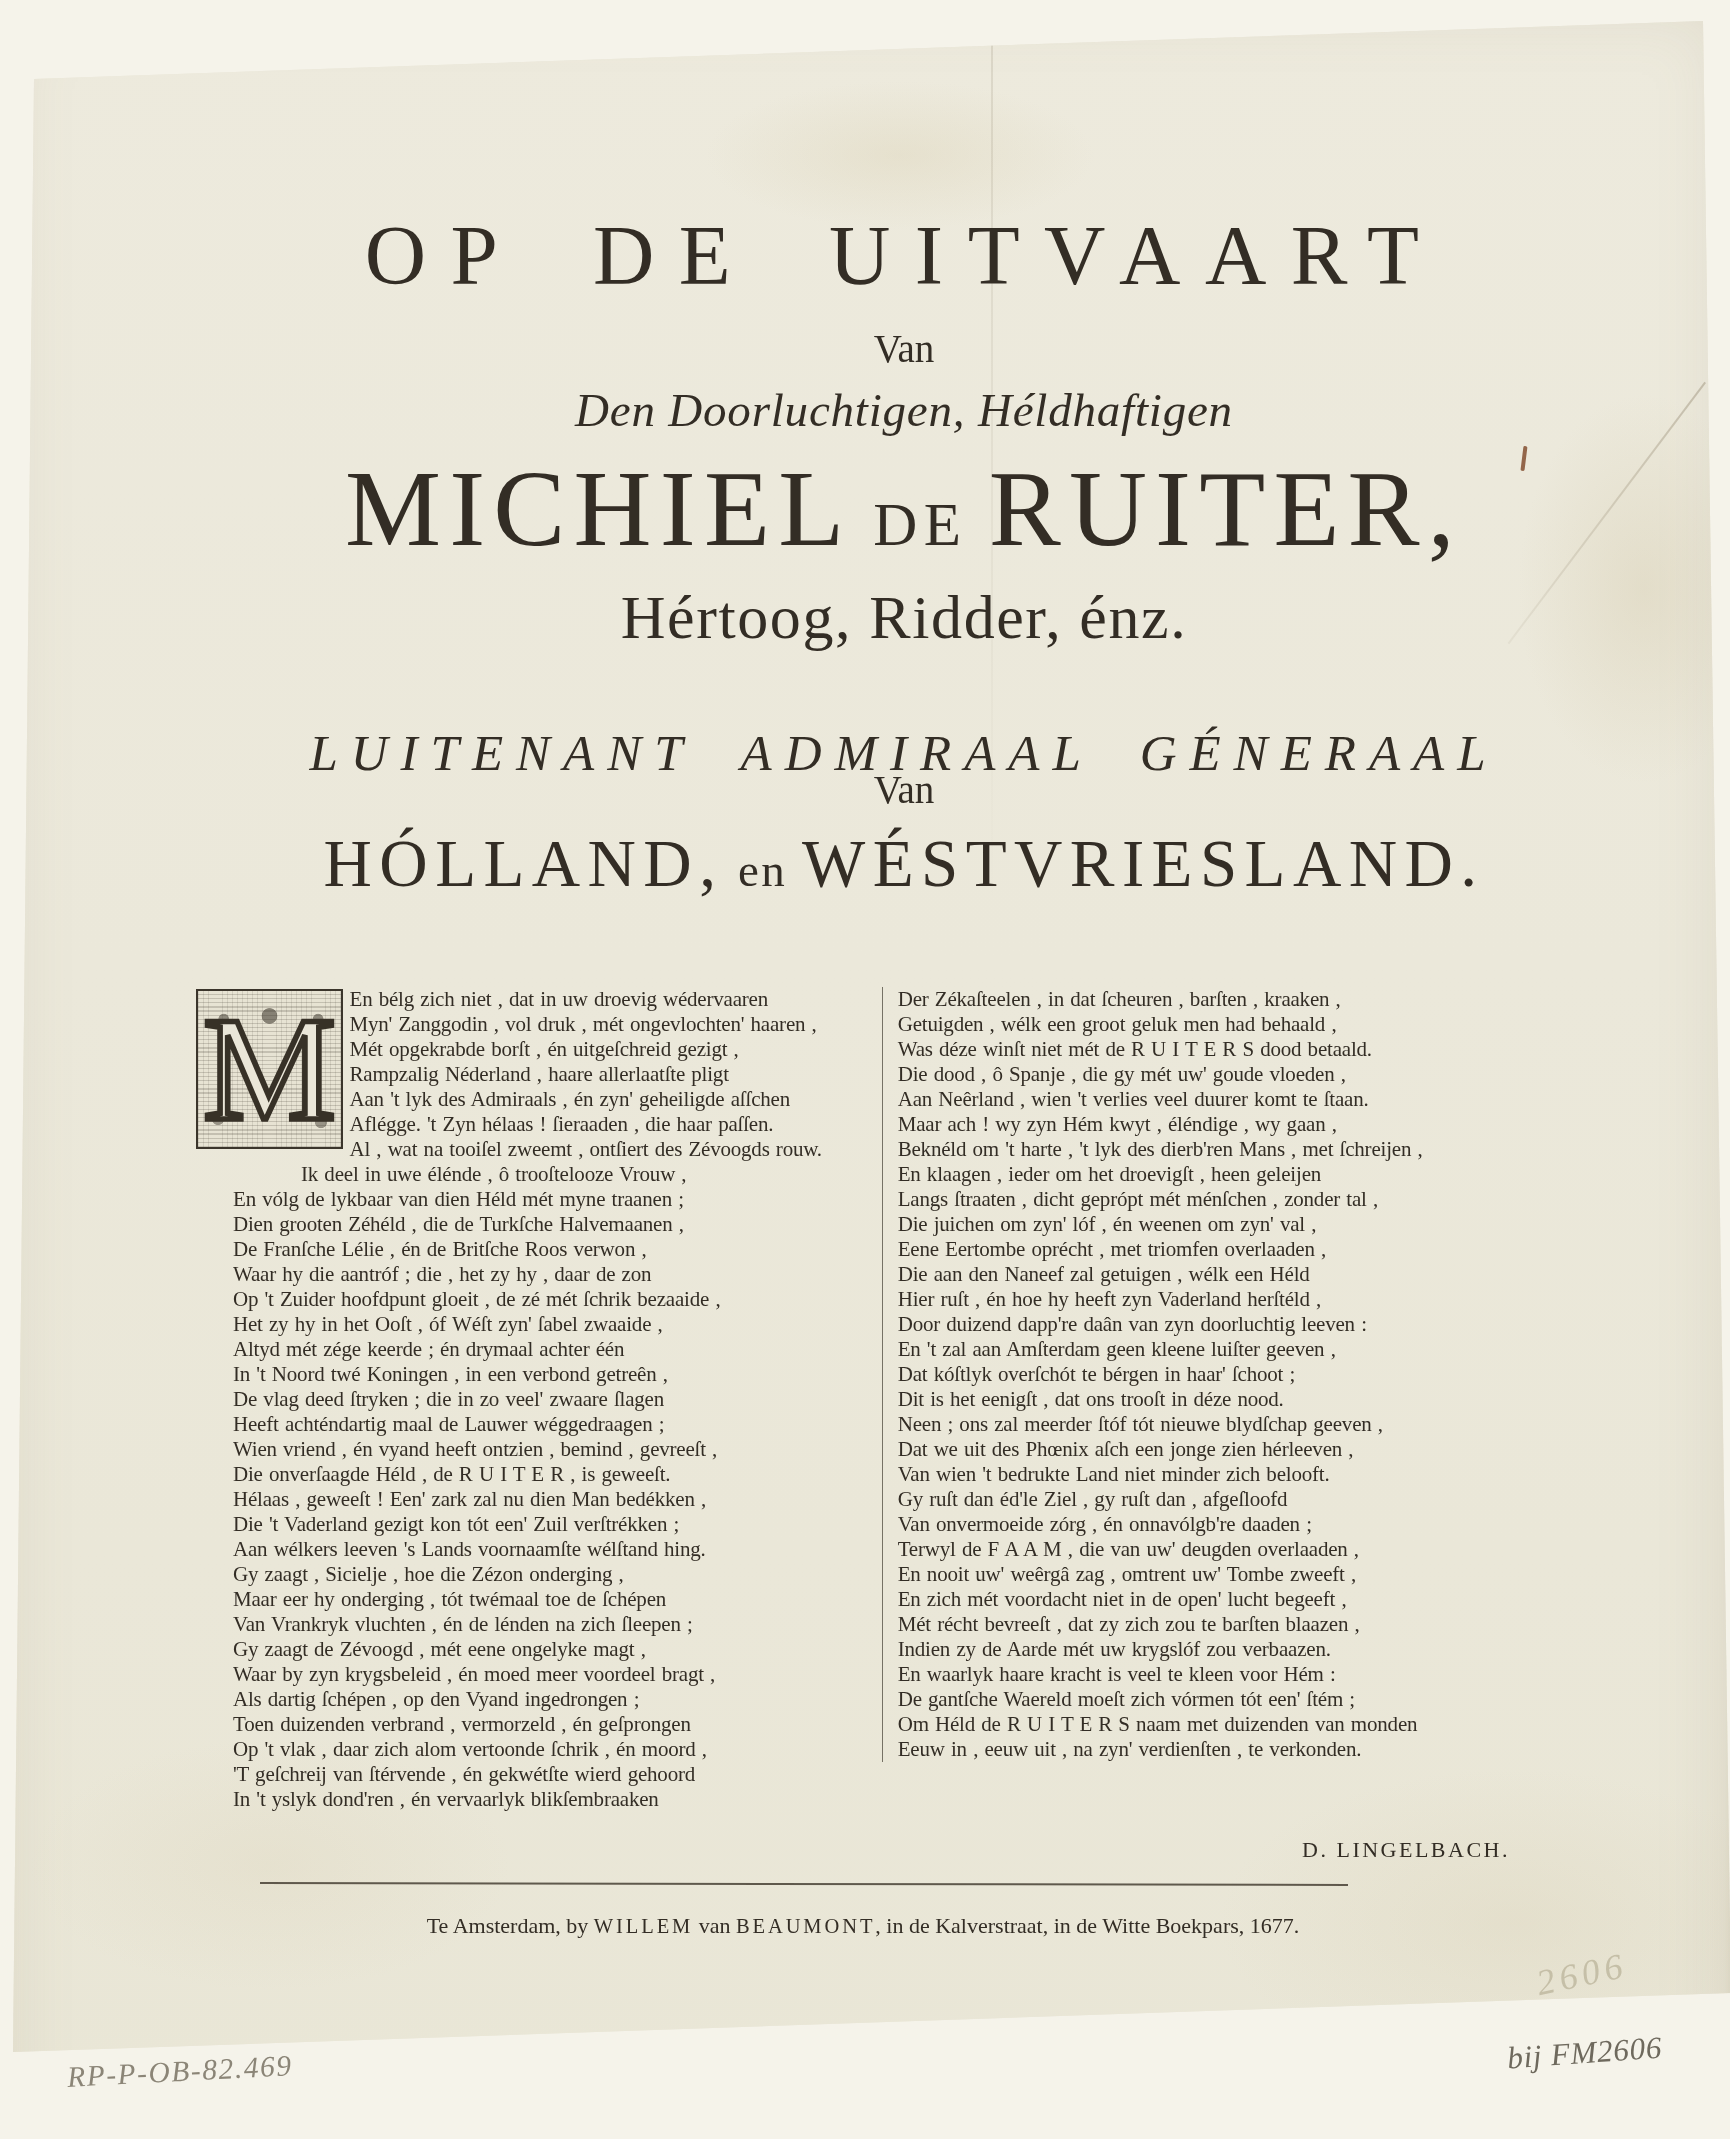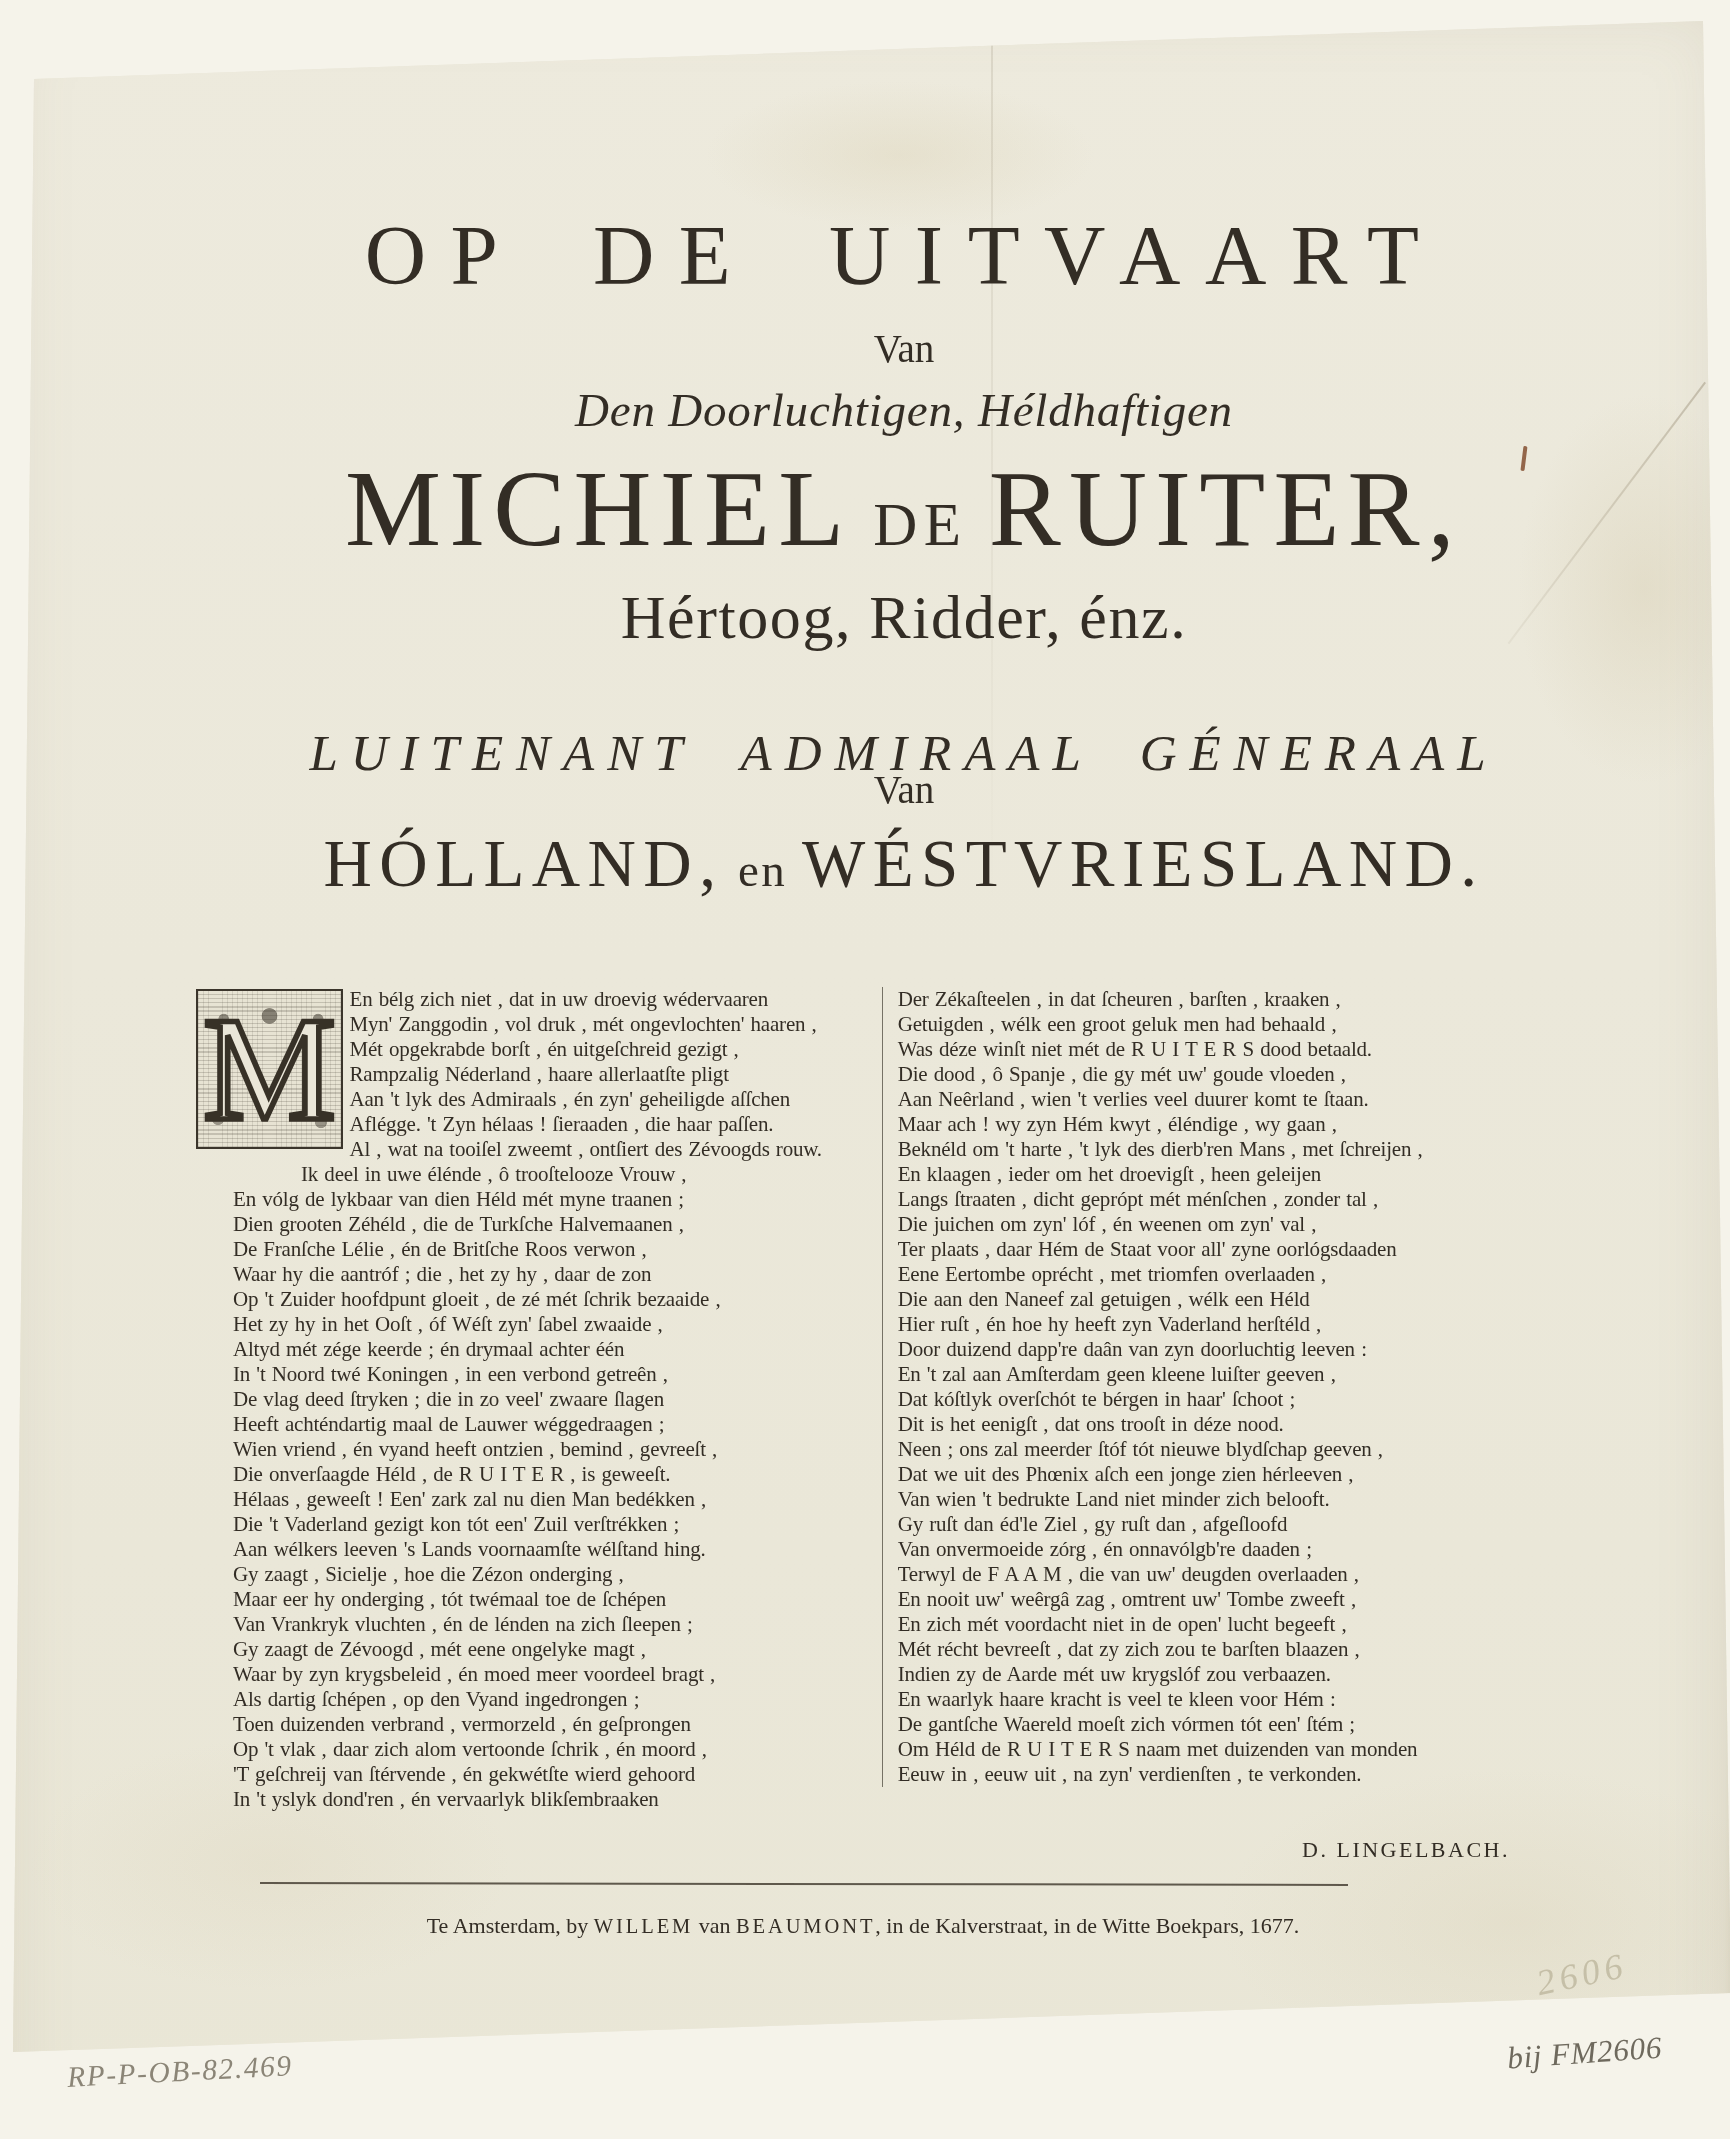--- a/index.html
+++ b/index.html
@@ -143,21 +143,20 @@
       <div class="pline">Der Zékaſteelen , in dat ſcheuren , barſten , kraaken ,</div>
       <div class="pline">Getuigden , wélk een groot geluk men had behaald ,</div>
       <div class="pline">Was déze winſt niet mét de R U I T E R S dood betaald.</div>
       <div class="pline">Die dood , ô Spanje , die gy mét uw' goude vloeden ,</div>
       <div class="pline">Aan Neêrland , wien 't verlies veel duurer komt te ſtaan.</div>
       <div class="pline">Maar ach ! wy zyn Hém kwyt , éléndige , wy gaan ,</div>
       <div class="pline">Beknéld om 't harte , 't lyk des dierb'ren Mans , met ſchreijen ,</div>
       <div class="pline">En klaagen , ieder om het droevigſt , heen geleijen</div>
       <div class="pline">Langs ſtraaten , dicht geprópt mét ménſchen , zonder tal ,</div>
       <div class="pline">Die juichen om zyn' lóf , én weenen om zyn' val ,</div>
-      <div class="pline">Ter plaats , daar Hém de Staat voor all' zyne oorlógsdaaden</div>
       <div class="pline">Eene Eertombe oprécht , met triomfen overlaaden ,</div>
       <div class="pline">Die aan den Naneef zal getuigen , wélk een Héld</div>
       <div class="pline">Hier ruſt , én hoe hy heeft zyn Vaderland herſtéld ,</div>
       <div class="pline">Door duizend dapp're daân van zyn doorluchtig leeven :</div>
       <div class="pline">En 't zal aan Amſterdam geen kleene luiſter geeven ,</div>
       <div class="pline">Dat kóſtlyk overſchót te bérgen in haar' ſchoot ;</div>
       <div class="pline">Dit is het eenigſt , dat ons trooſt in déze nood.</div>
       <div class="pline">Neen ; ons zal meerder ſtóf tót nieuwe blydſchap geeven ,</div>
       <div class="pline">Dat we uit des Phœnix aſch een jonge zien hérleeven ,</div>
       <div class="pline">Van wien 't bedrukte Land niet minder zich belooft.</div>

